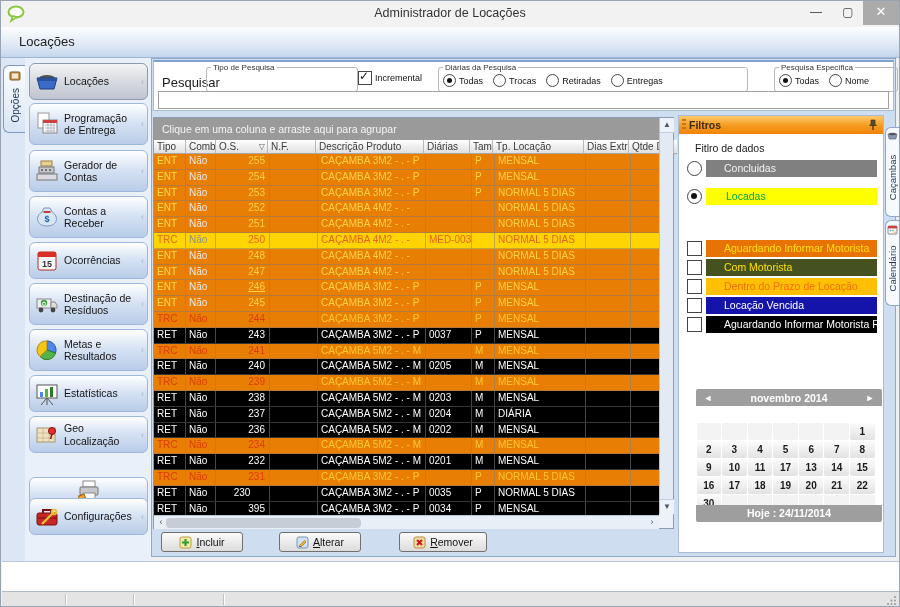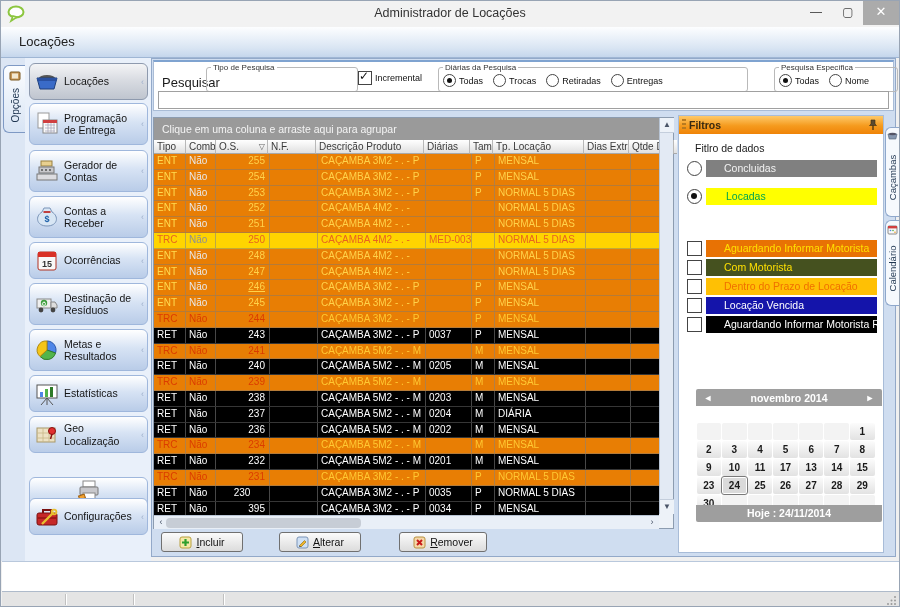--- a/index.html
+++ b/index.html
@@ -749,27 +749,27 @@
         <div class="cal-week">
           <div class="cal-day">9</div>
           <div class="cal-day">10</div>
           <div class="cal-day">11</div>
           <div class="cal-day">17</div>
           <div class="cal-day">13</div>
           <div class="cal-day">14</div>
           <div class="cal-day">15</div>
         </div>
         <div class="cal-week">
-          <div class="cal-day">23</div>
-          <div class="cal-day sel">24</div>
-          <div class="cal-day">25</div>
-          <div class="cal-day">26</div>
-          <div class="cal-day">27</div>
-          <div class="cal-day">28</div>
-          <div class="cal-day">29</div>
+          <div class="cal-day">16</div>
+          <div class="cal-day">17</div>
+          <div class="cal-day">18</div>
+          <div class="cal-day">19</div>
+          <div class="cal-day">20</div>
+          <div class="cal-day">21</div>
+          <div class="cal-day">22</div>
         </div>
         <div class="cal-week">
           <div class="cal-day">30</div>
           <div class="cal-day empty"></div>
           <div class="cal-day empty"></div>
           <div class="cal-day empty"></div>
           <div class="cal-day empty"></div>
           <div class="cal-day empty"></div>
           <div class="cal-day empty"></div>
         </div>

